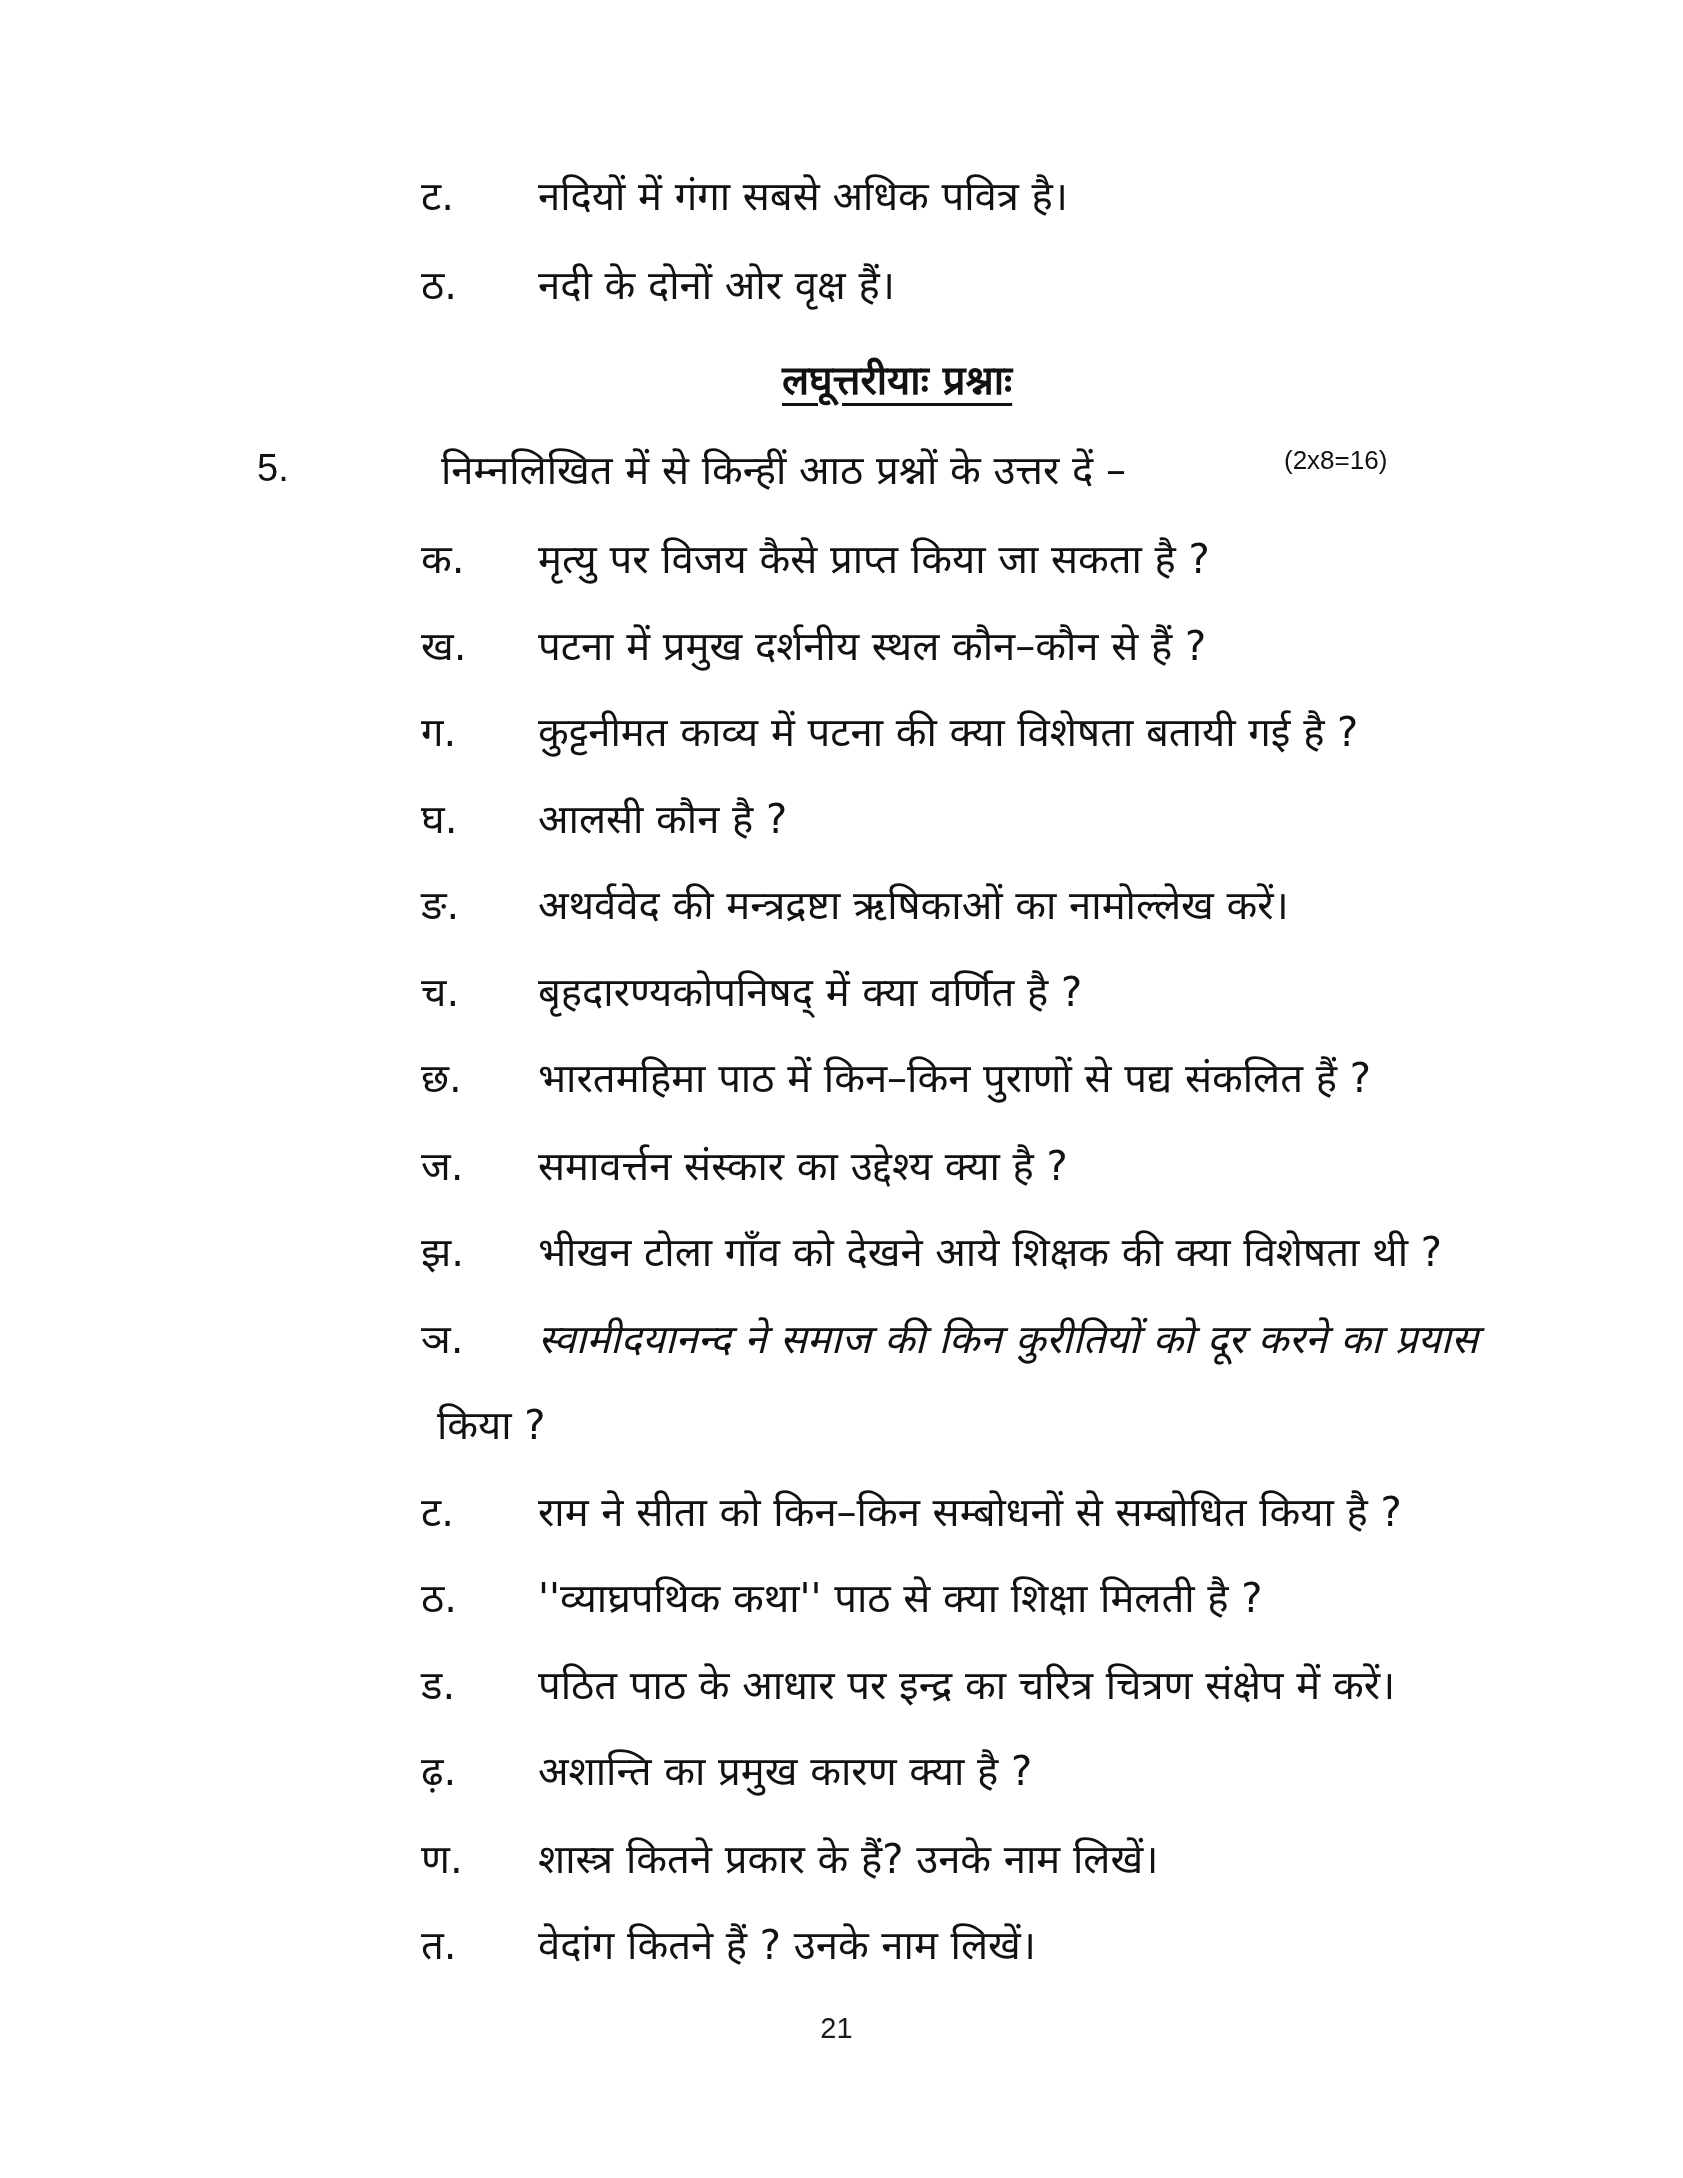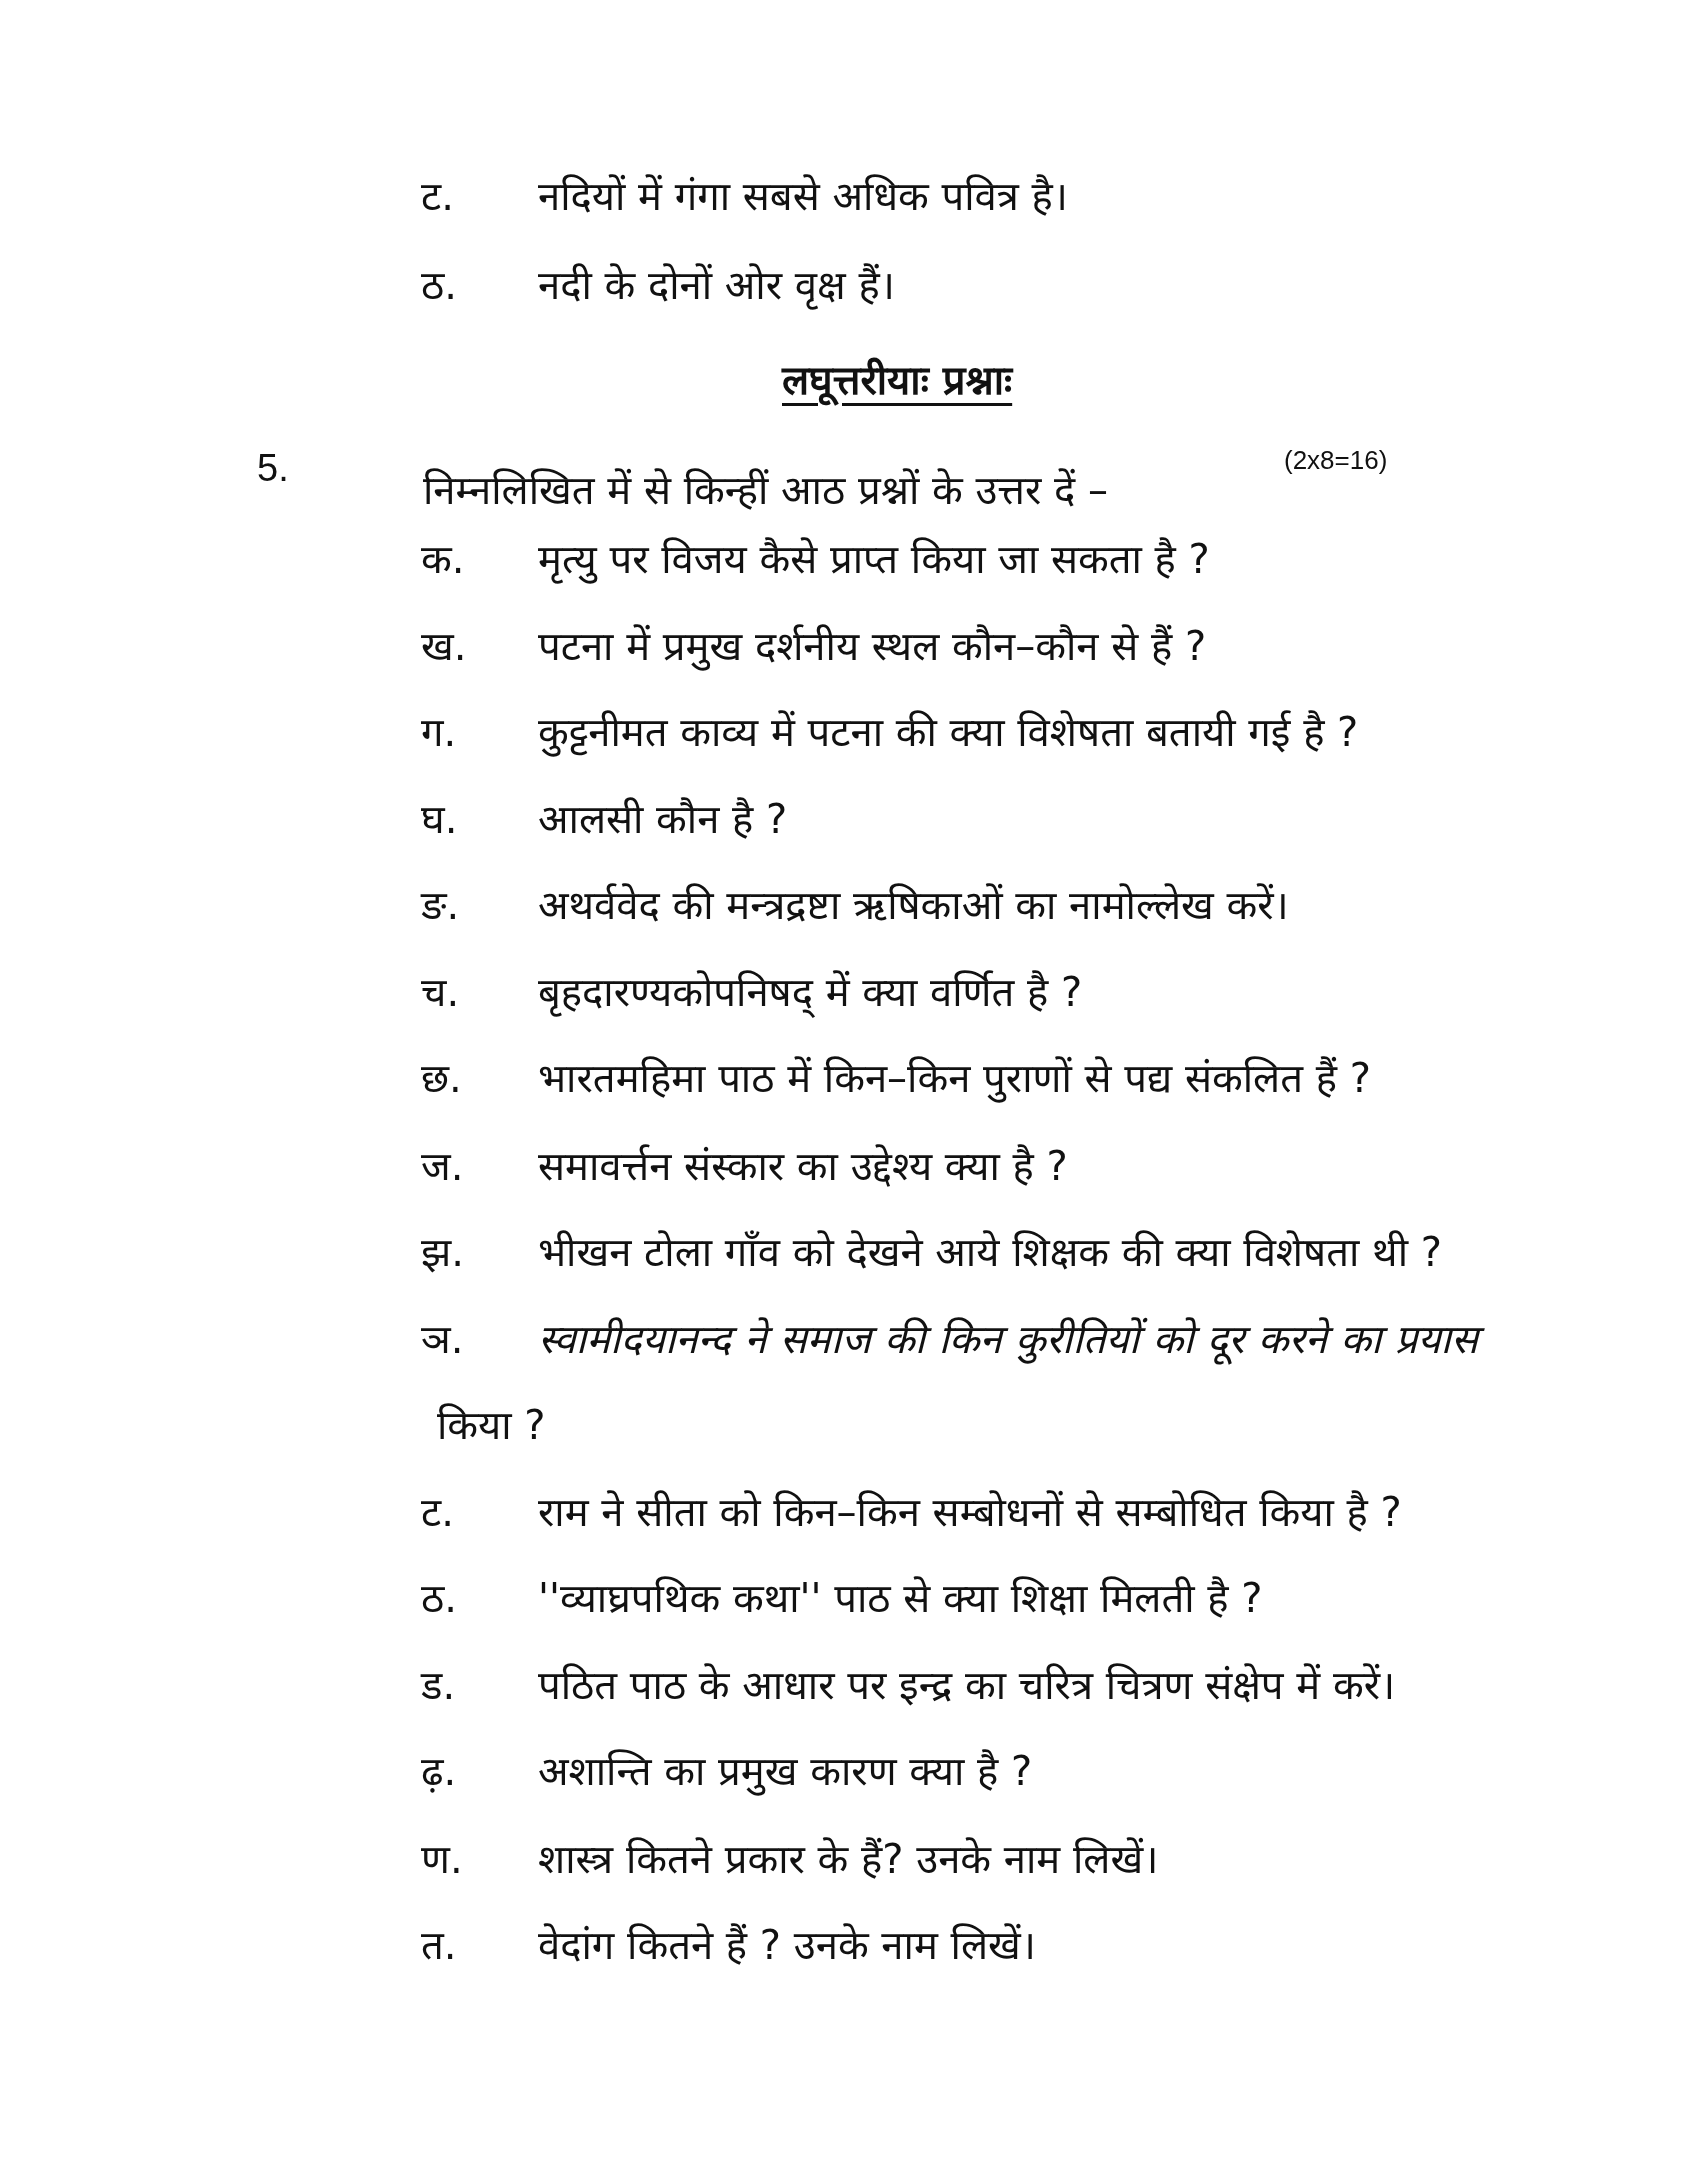--- a/index.html
+++ b/index.html
@@ -35,21 +35,21 @@
     font-weight: 700;
     text-decoration: underline;
     text-underline-offset: 9px;
     text-decoration-thickness: 3px;
     white-space: nowrap;
   }
 
   
   .q5-row { position: absolute; left: 0; top: 444px; width: 1683px; font-size: 40px; line-height: 1.3; }
   .q5-num   { position: absolute; left: 257px; font-family: "Liberation Sans", sans-serif; font-size: 38px; }
-  .q5-text  { position: absolute; left: 423px; white-space: nowrap; margin-top: 20px; }
+  .q5-text  { position: absolute; left: 441px; white-space: nowrap; }
   .q5-marks { position: absolute; left: 1284px; font-family: "Liberation Sans", sans-serif; font-size: 26px; }
 
   
   .page-number {
     position: absolute;
     top: 2012px;
     left: 0;
     width: 1673px;
     text-align: center;
     font-family: "Liberation Sans", sans-serif;
@@ -142,15 +142,16 @@
       <div class="row" style="top: 1833px;">
       <span class="row-label">ण.</span>
       <span class="row-text">शास्त्र कितने प्रकार के हैं? उनके नाम लिखें।</span>
     </div>
       <div class="row" style="top: 1919px;">
       <span class="row-label">त.</span>
       <span class="row-text">वेदांग कितने हैं ? उनके नाम लिखें।</span>
     </div>
     </div>
 
+  <div class="page-number">21</div>
 
 </div>
 
 
 </body></html>

